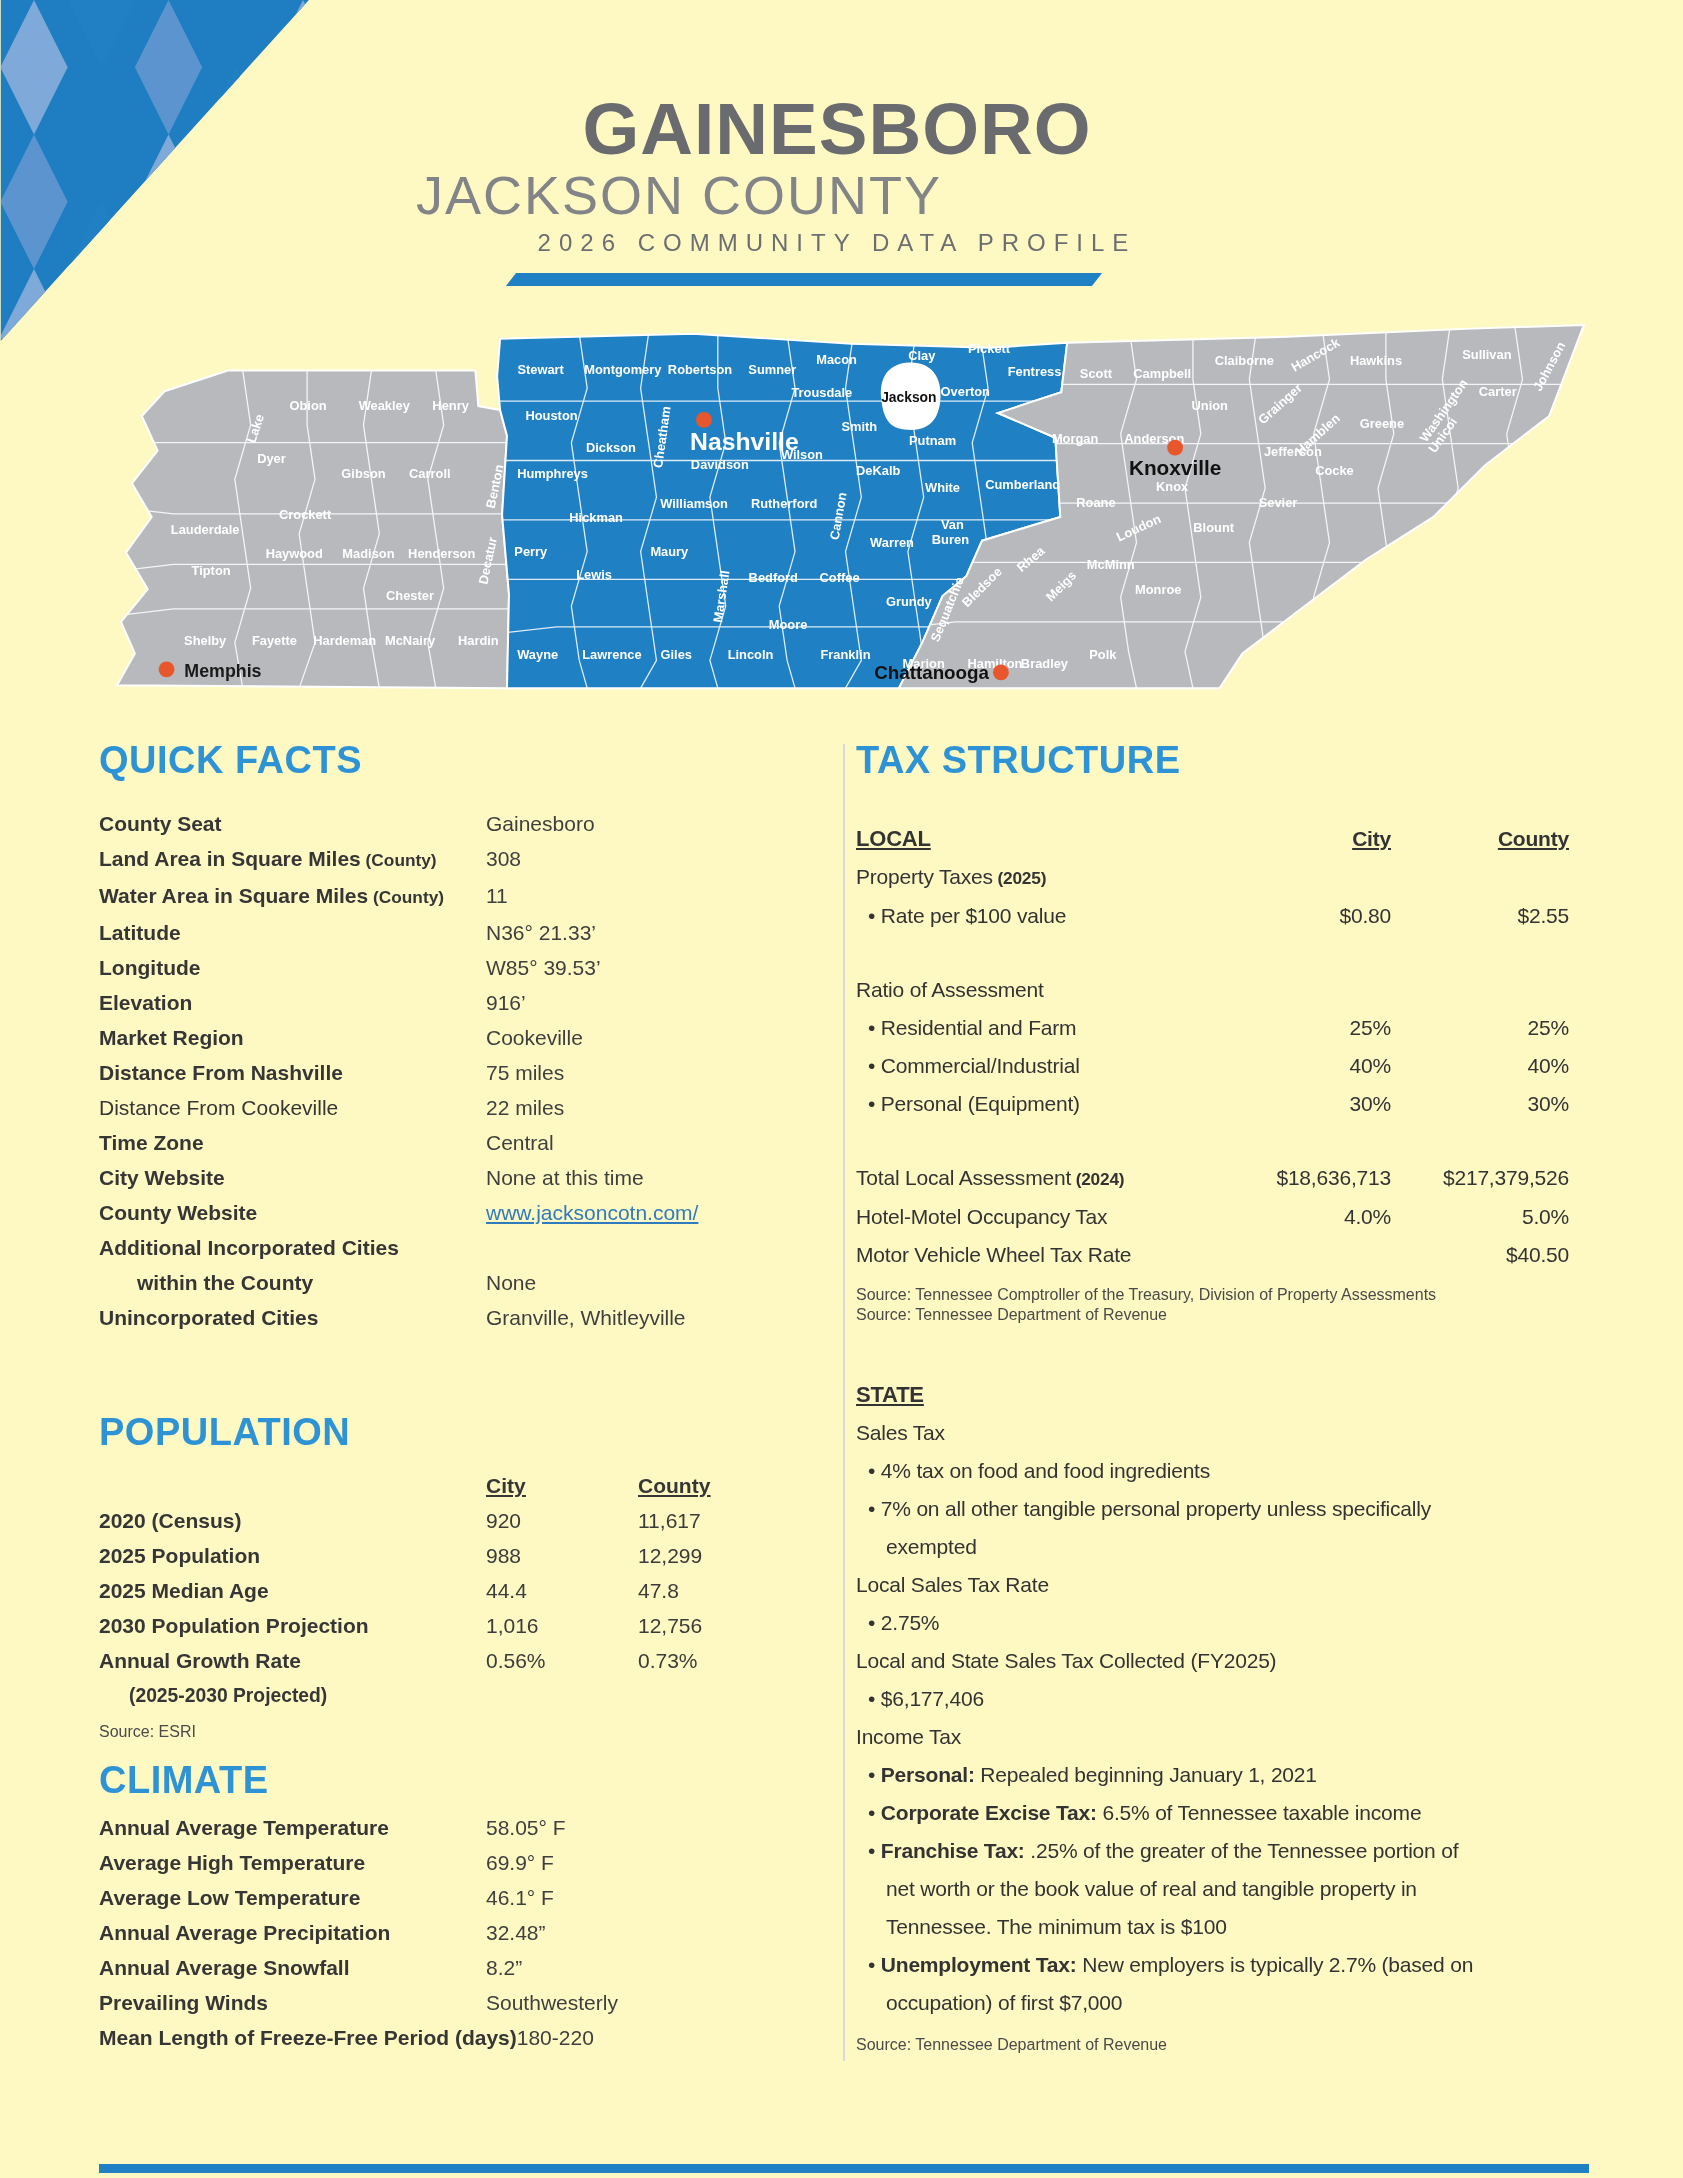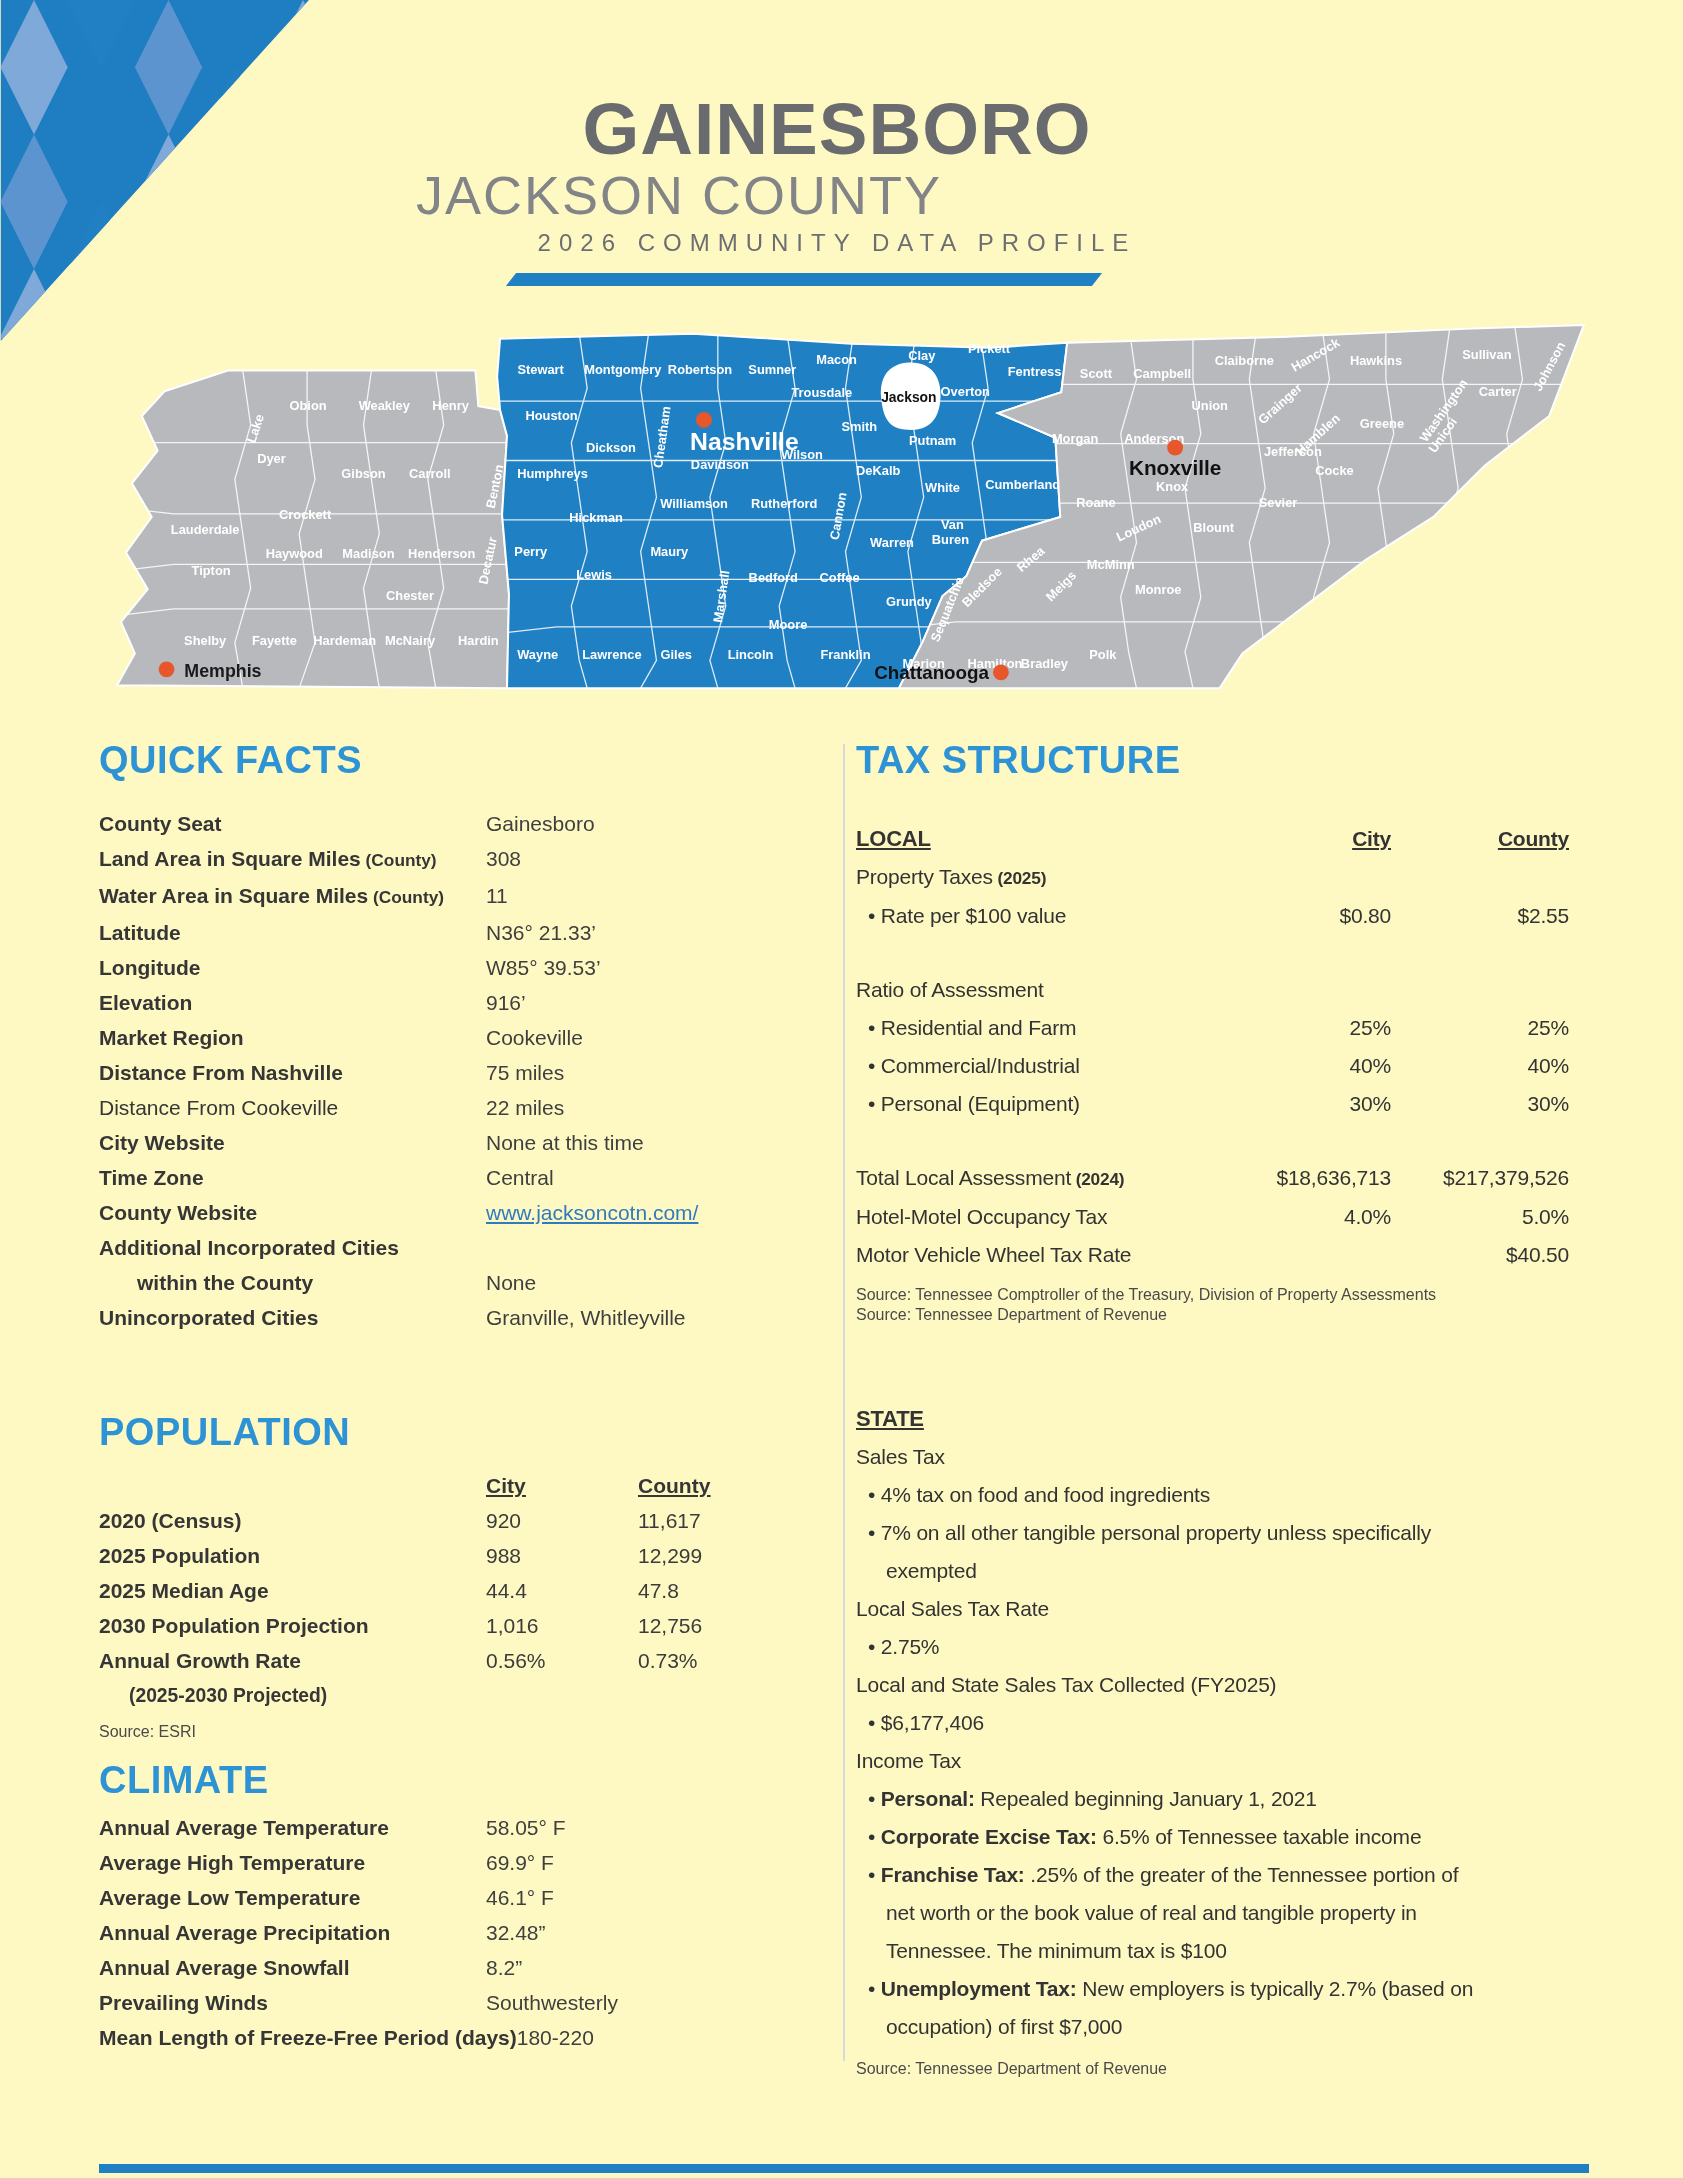--- a/index.html
+++ b/index.html
@@ -304,26 +304,26 @@
         </div>
         <div class="frow">
           <span class="lbl">Distance From Nashville</span>
           <span class="val">75 miles</span>
         </div>
         <div class="frow">
           <span class="lbl light">Distance From Cookeville</span>
           <span class="val">22 miles</span>
         </div>
         <div class="frow">
+          <span class="lbl">Time Zone</span>
+          <span class="val">Central</span>
+        </div>
+        <div class="frow">
           <span class="lbl">City Website</span>
           <span class="val">None at this time</span>
-        </div>
-        <div class="frow">
-          <span class="lbl">Time Zone</span>
-          <span class="val">Central</span>
         </div>
         <div class="frow">
           <span class="lbl">County Website</span>
           <span class="val"><a class="link" href="#">www.jacksoncotn.com/</a></span>
         </div>
         <div class="frow">
           <span class="lbl">Additional Incorporated Cities</span>
           <span class="val"></span>
         </div>
         <div class="frow">
@@ -466,21 +466,21 @@
         <div class="trow">
           <span class="tl">Motor Vehicle Wheel Tax Rate</span>
           <span class="tc1"></span>
           <span class="tc2">$40.50</span>
         </div>
       </div>
     <div id="tax-local-sources">
         <div class="source-sm" style="margin-top: 12px;">Source: Tennessee Comptroller of the Treasury, Division of Property Assessments</div>
         <div class="source-sm" style="margin-top: 2px;">Source: Tennessee Department of Revenue</div>
       </div>
-    <div id="tax-state" style="margin-top:76px;" class="state-items">
+    <div id="tax-state" style="margin-top:52px;" class="state-items">
         <div class="trow">
           <span class="ttl">STATE</span>
         </div>
         <div class="trow">
           <span class="tl">Sales Tax</span>
         </div>
         <div class="trow">
           <span class="tl bullet">4% tax on food and food ingredients</span>
         </div>
         <div class="trow">

